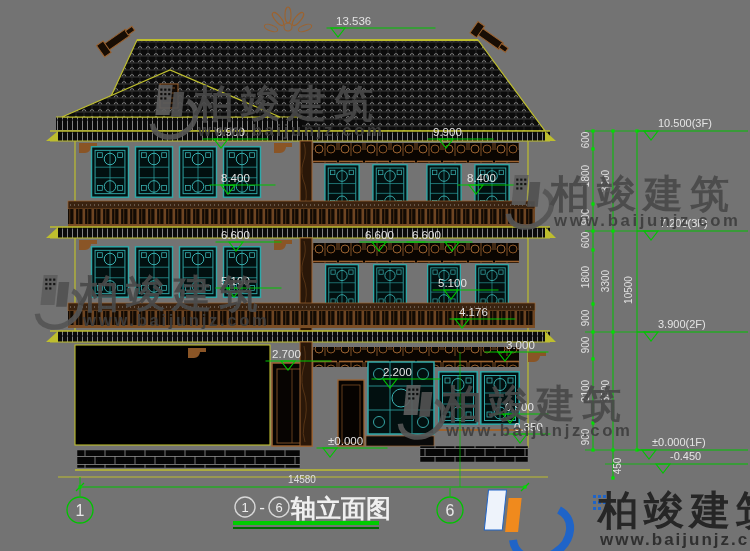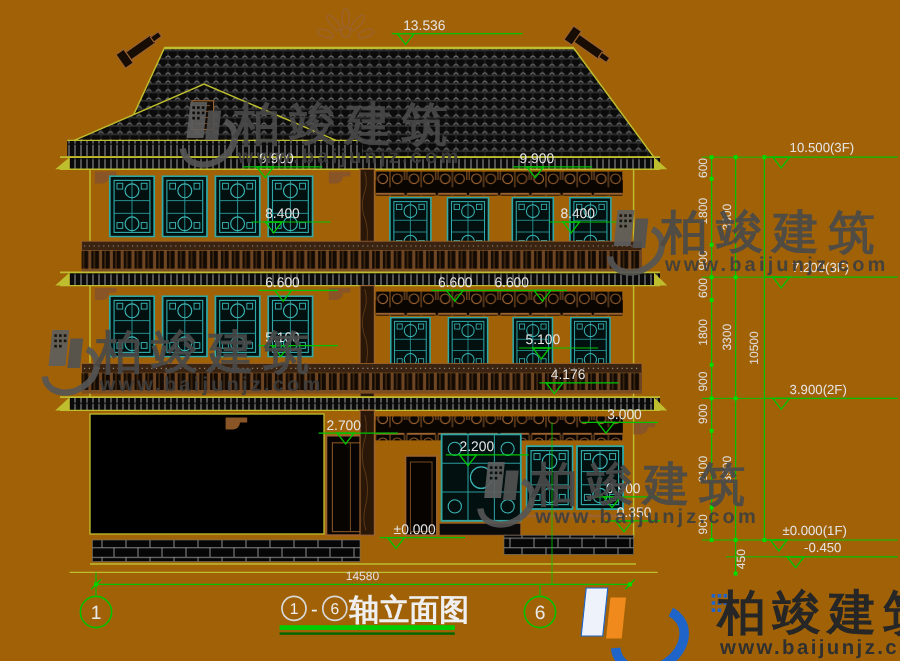--- a/index.html
+++ b/index.html
@@ -1,16 +1,16 @@
 <!DOCTYPE html>
 <html><head>
 <meta charset="utf-8">
 <style>
   html,body{margin:0;padding:0;background:#000;}
-  .canvas-wrap{position:relative;width:750px;height:551px;background:#a16207;overflow:hidden;
+  .canvas-wrap{position:relative;width:750px;height:551px;background:#737373;overflow:hidden;
     font-family:"Liberation Sans", sans-serif;}
   svg text{font-family:"Liberation Sans", sans-serif;}
   .dimtxt{fill:#e4e4e4;font-size:11.5px;}
   .chaintxt{fill:#e0e0e0;font-size:10px;}
   .lvltxt{fill:#e4e4e4;font-size:11px;}
   .wmt{fill:#4a4a4a;font-size:44px;font-weight:bold;letter-spacing:9px;}
   .wmu{fill:#3f3f3f;font-size:19px;font-weight:bold;letter-spacing:3px;}
   .logt{fill:#262626;font-size:40px;font-weight:bold;letter-spacing:6px;}
   .logu{fill:#303030;font-size:17px;font-weight:bold;letter-spacing:2px;}
   .titletxt{fill:#efefef;font-size:25px;font-weight:bold;}

